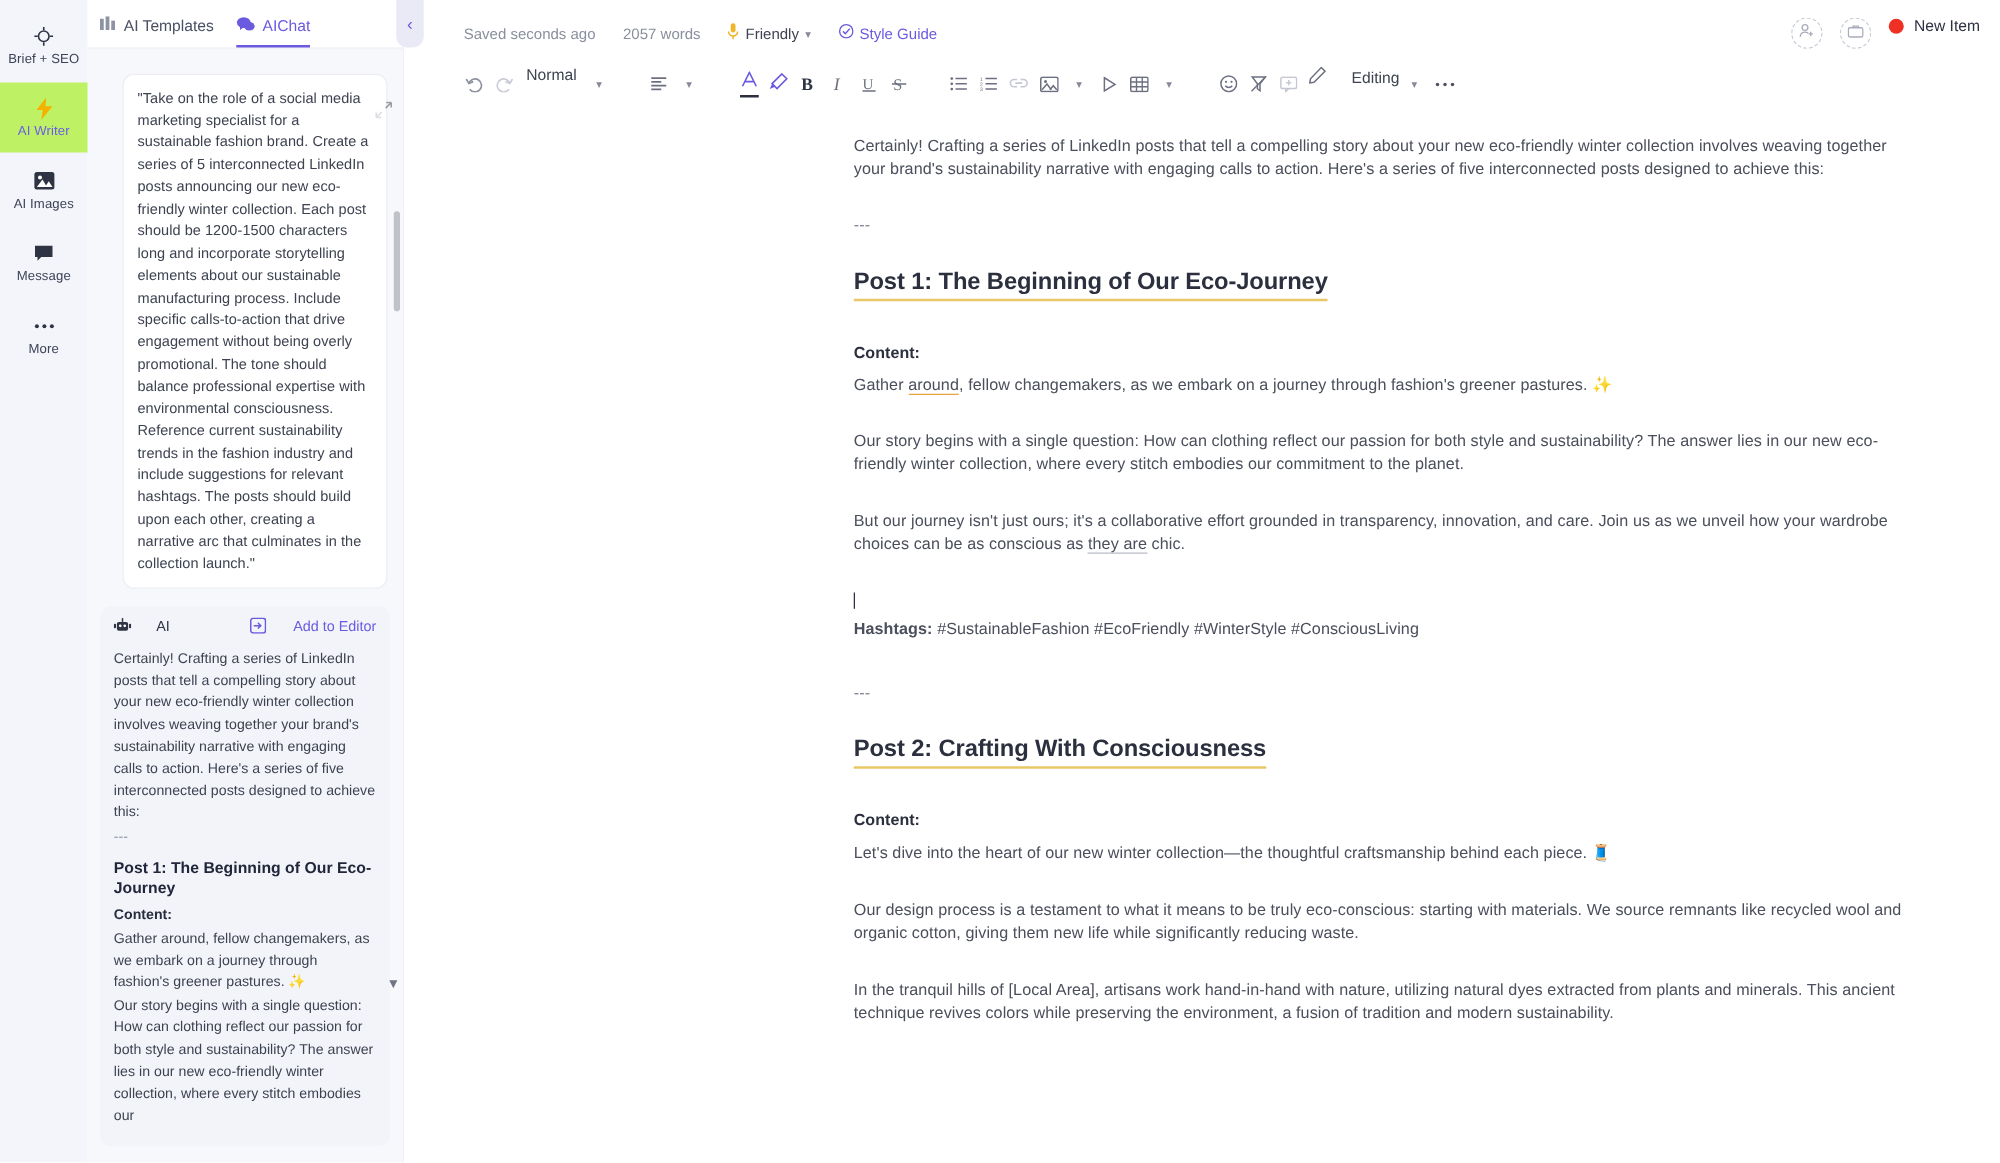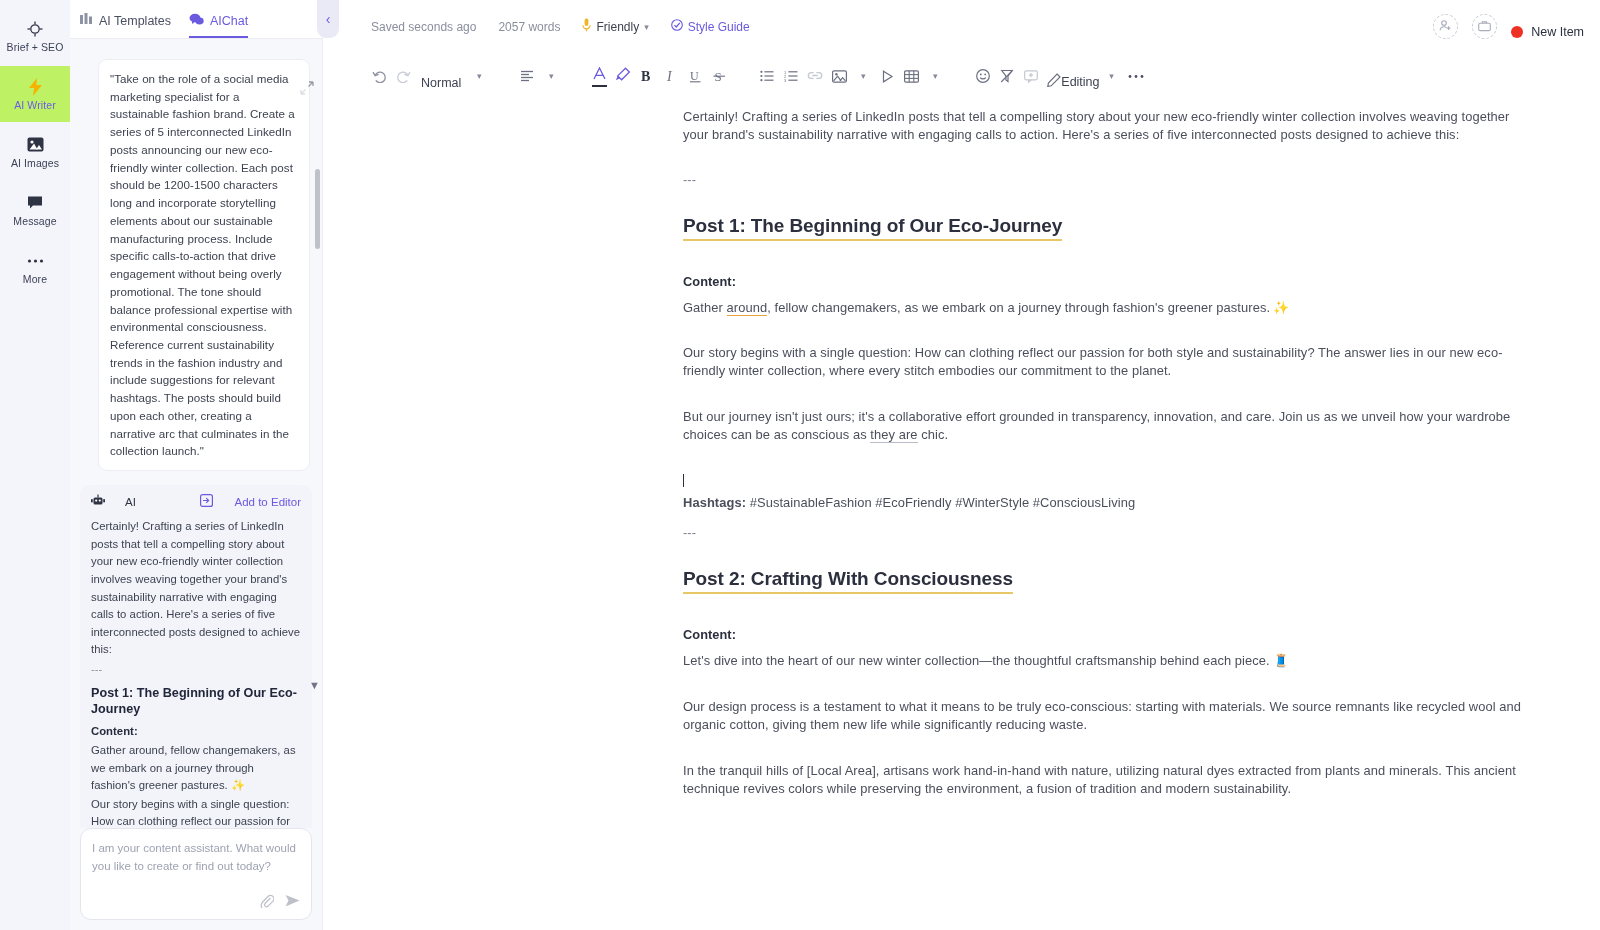--- a/index.html
+++ b/index.html
@@ -119,41 +119,41 @@
 
   
   .editor { flex: 1; height: 930px; display: flex; flex-direction: column; background: #fff; min-width:0;}
   .ed-top {
     height: 53px; display: flex; align-items: center;
     padding-left: 48px; padding-right: 16px; gap: 0;
   }
   .ed-meta { display: flex; align-items: center; gap: 22px; font-size: 12px; color: #8a8f9e;}
   .tone-pill { display:flex; align-items:center; gap:5px; color:#3d4250; cursor:pointer;}
   .style-guide { display:flex; align-items:center; gap:5px; color:#6a5ae0; cursor:pointer;}
-  .ed-top-right { margin-left: auto; display:flex; align-items:flex-end; gap: 14px;}
+  .ed-top-right { margin-left: auto; display:flex; align-items:flex-start; gap: 14px;}
   .circ-btn {
     width: 25px; height: 25px; border-radius: 50%;
     border: 1px dashed #c9ccd6; display:flex; align-items:center; justify-content:center;
     cursor:pointer;
   }
   .new-item { display:flex; align-items:center; gap:8px; font-size:12.5px; color:#2c3040; cursor:pointer; font-weight:500;}
   .rec-dot { width:12px; height:12px; border-radius:50%; background:#ee3124;}
 
   .ed-toolbar {
-    height: 37px; display: flex; align-items: flex-end; gap: 0px;
+    height: 37px; display: flex; align-items: flex-start; gap: 0px;
     padding-left: 44px; padding-right: 16px;
   }
   .tb { height:28px; min-width:24px; padding: 0 4px; display:flex; align-items:center; justify-content:center;
         cursor:pointer; color:#5a5f70;}
   .tb.dim { color:#c5c8d2; }
   .tb.sep { width: 8px; }
   .tb-label { font-size:12.5px; color:#3d4250; padding:0 6px;}
   .tb-chev { font-size:9px; color:#86899a;}
   .tb-underline-A { border-bottom: 2px solid #2b2f3e; padding-bottom:1px; }
-  .tb-editing { display:flex; align-items:center; gap:0; font-size:12.5px; color:#3d4250; cursor:pointer; padding-left:4px;}
+  .tb-editing { display:flex; align-items:center; gap:20px; font-size:12.5px; color:#3d4250; cursor:pointer; padding-left:4px;}
 
   .ed-doc {
     flex: 1; overflow: hidden;
     padding: 18px 70px 0 360px;
     position: relative;
   }
   .doc-inner { max-width: 1190px; margin-left:0; }
   .doc-p {
     font-size: 12.9px; line-height: 1.38; color: #4b4f5c;
     margin-bottom: 28px; letter-spacing: .08px;
@@ -301,37 +301,20 @@
           <p><b>Content:</b></p>
           <p>Gather around, fellow changemakers, as we embark on a journey through fashion's greener pastures. ✨</p>
           <p>Our story begins with a single question: How can clothing reflect our passion for both style and sustainability? The answer lies in our new eco-friendly winter collection, where every stitch embodies our</p>
         </div>
       </div>
 
       <div class="chat-vscroll"></div>
       <div class="chat-arrow-down">▼</div>
     </div>
 
-    <div class="composer-wrap">
-      <div class="composer">
-        <div class="composer-text">I am your content assistant. What would you like to create or find out today?</div>
-        <div class="composer-actions">
-          <span>
-            <svg width="14" height="14" viewBox="0 0 14 14">
-                <path d="M10.5 4 L5 9.5a2 2 0 0 0 2.8 2.8l5.2-5.2a3.4 3.4 0 0 0-4.8-4.8L2.6 8a4.8 4.8 0 0 0 6.8 6.8" stroke="#6f7486" stroke-width="1.2" fill="none"></path>
-              </svg>
-          </span>
-          <span>
-            <svg width="15" height="14" viewBox="0 0 15 14">
-                <polygon points="0.5,1 14.5,6.5 0.5,12.5 3.5,6.5" fill="#6f7486"></polygon>
-              </svg>
-          </span>
-        </div>
-      </div>
-    </div>
   </div>
 
   <div class="collapse-tab">
     <span>‹</span>
   </div>
 
   <div class="editor">
 
     <div class="ed-top">
       <div class="ed-meta">
@@ -552,21 +535,21 @@
         <p class="doc-p">Certainly! Crafting a series of LinkedIn posts that tell a compelling story about your new eco-friendly winter collection involves weaving together your brand's sustainability narrative with engaging calls to action. Here's a series of five interconnected posts designed to achieve this:</p>
         <p class="doc-dash">---</p>
         <div class="doc-h2-row">
           <h2 class="doc-h2">Post 1: The Beginning of Our Eco-Journey</h2>
         </div>
         <p class="doc-lbl">Content:</p>
         <p class="doc-p">Gather <span class="gram">around</span>, fellow changemakers, as we embark on a journey through fashion's greener pastures. ✨</p>
         <p class="doc-p">Our story begins with a single question: How can clothing reflect our passion for both style and sustainability? The answer lies in our new eco-friendly winter collection, where every stitch embodies our commitment to the planet.</p>
         <p class="doc-p">But our journey isn't just ours; it's a collaborative effort grounded in transparency, innovation, and care. Join us as we unveil how your wardrobe choices can be as conscious as <span class="gram-grey">they are</span> chic.</p>
         <p class="doc-p" style="margin-bottom:6px"><span class="caret"></span></p>
-        <p class="hashline" style="margin-bottom:15px"><b>Hashtags:</b> <span>#SustainableFashion #EcoFriendly #WinterStyle #ConsciousLiving</span></p>
+        <p class="hashline" style="margin-bottom:36px"><b>Hashtags:</b> <span>#SustainableFashion #EcoFriendly #WinterStyle #ConsciousLiving</span></p>
         <p class="doc-dash">---</p>
         <div class="doc-h2-row">
           <h2 class="doc-h2">Post 2: Crafting With Consciousness</h2>
         </div>
         <p class="doc-lbl">Content:</p>
         <p class="doc-p">Let's dive into the heart of our new winter collection—the thoughtful craftsmanship behind each piece. 🧵</p>
         <p class="doc-p">Our design process is a testament to what it means to be truly eco-conscious: starting with materials. We source remnants like recycled wool and organic cotton, giving them new life while significantly reducing waste.</p>
         <p class="doc-p">In the tranquil hills of [Local Area], artisans work hand-in-hand with nature, utilizing natural dyes extracted from plants and minerals. This ancient technique revives colors while preserving the environment, a fusion of tradition and modern sustainability.</p>
 
       </div>

